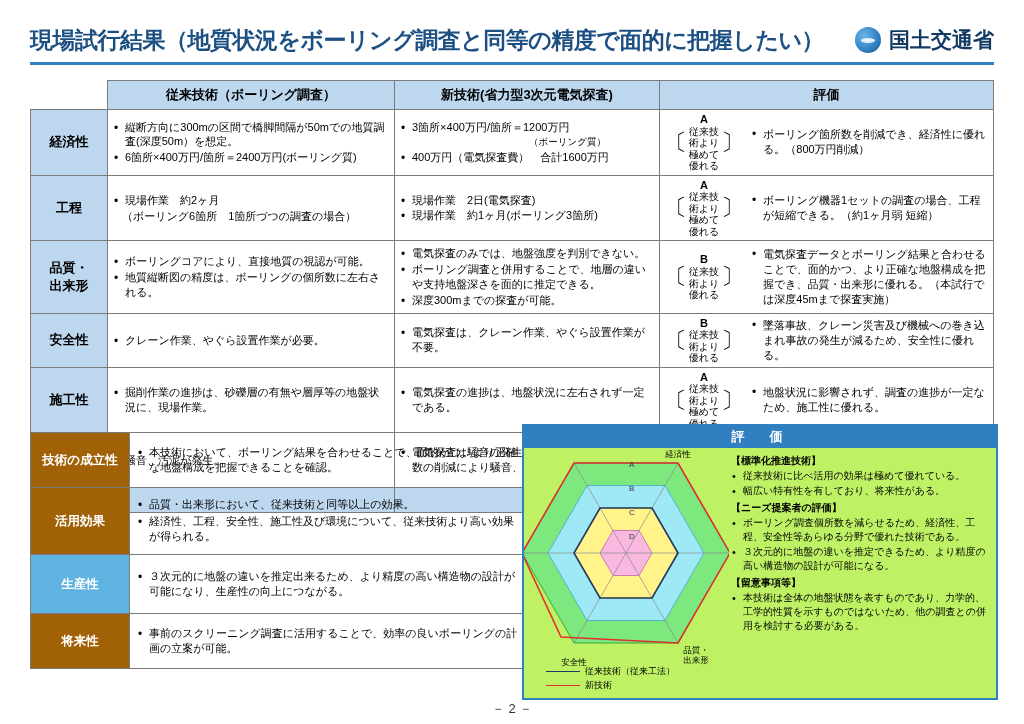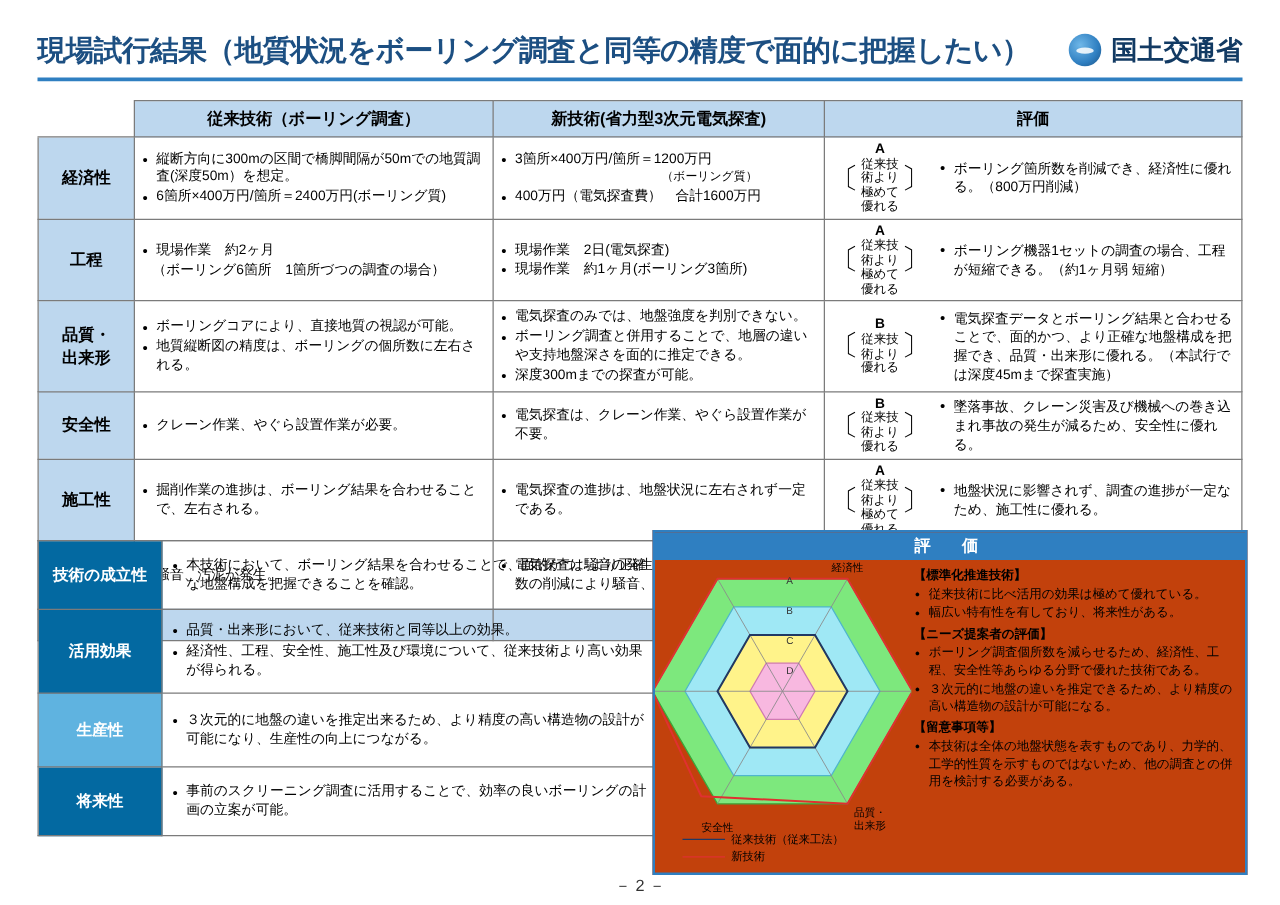--- a/index.html
+++ b/index.html
@@ -74,29 +74,29 @@
     background:#ffffff;font-size:13px;font-weight:bold;text-align:center;
   }
 
   
   .lower{
     position:absolute;left:30px;top:432px;width:500px;font-size:11px;
   }
   .lower td{border:1px solid #7b7b7b;vertical-align:middle;}
   .lower .lbl{
     width:96px;text-align:center;font-size:12.5px;font-weight:bold;
-    color:#ffffff;background:#0369a1;
+    color:#ffffff;background:#a16207;
   }
   .lower .lbl.alt{background:#5fb3e0;}
   .lower .cell{padding:5px 5px 5px 6px;line-height:1.4;}
 
   
   .evalpanel{
     position:absolute;left:522px;top:424px;width:472px;height:272px;
-    border:2px solid #2f7fc1;background:#c2410c;
+    border:2px solid #2f7fc1;background:#bef264;
   }
   .evalpanel .ehead{
     height:22px;background:#2f7fc1;color:#fff;font-size:13px;font-weight:bold;
     display:flex;align-items:center;justify-content:center;letter-spacing:6px;
   }
   .evalbody{display:flex;height:calc(100% - 22px);}
   .radarbox{width:205px;position:relative;}
   .radar-legend{
     position:absolute;left:22px;bottom:6px;font-size:9px;line-height:1.5;
   }
@@ -266,21 +266,21 @@
               </ul>
           </div>
         </div>
       </td>
     </tr>
 
     <tr>
       <td class="row-head">施工性</td>
       <td class="cell">
         <ul class="b">
-            <li>掘削作業の進捗は、ボーリング結果を合わせることで、左右される。</li>
+            <li>掘削作業の進捗は、砂礫層の有無や層厚等の地盤状況に、現場作業。</li>
           </ul>
       </td>
       <td class="cell">
         <ul class="b">
             <li>電気探査の進捗は、地盤状況に左右されず一定である。</li>
           </ul>
       </td>
       <td class="eval-cell">
         <div class="eval-wrap">
           <div class="rank">

